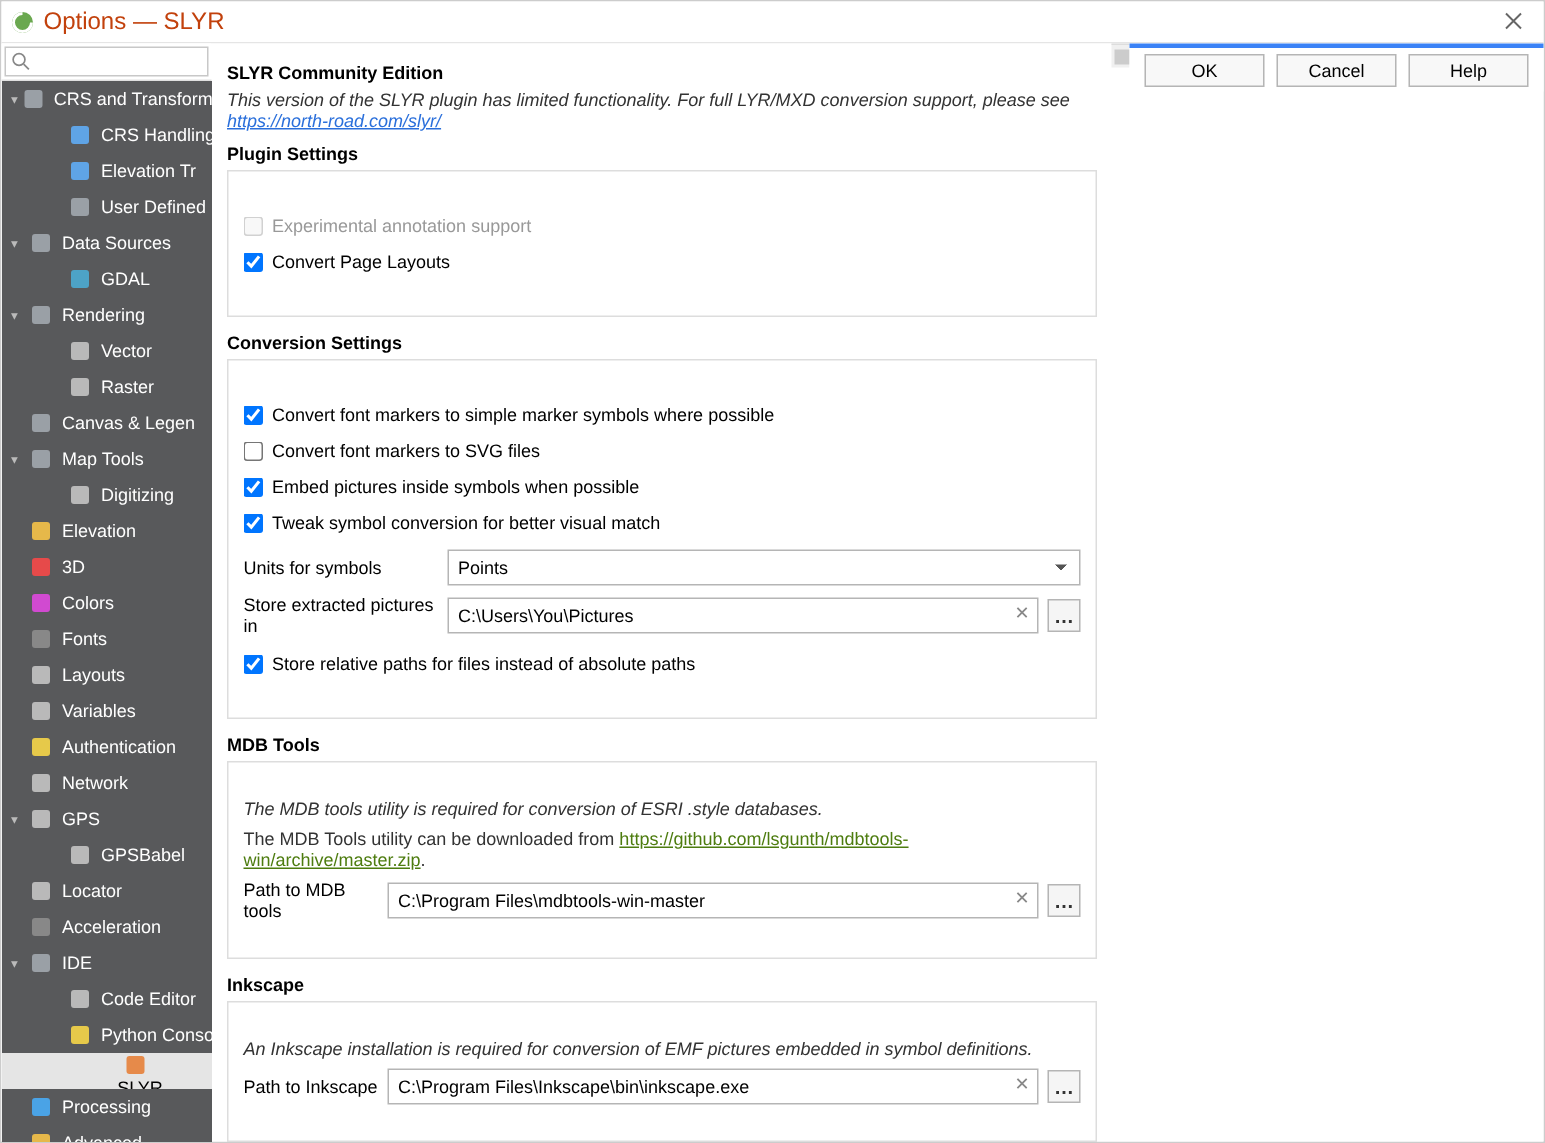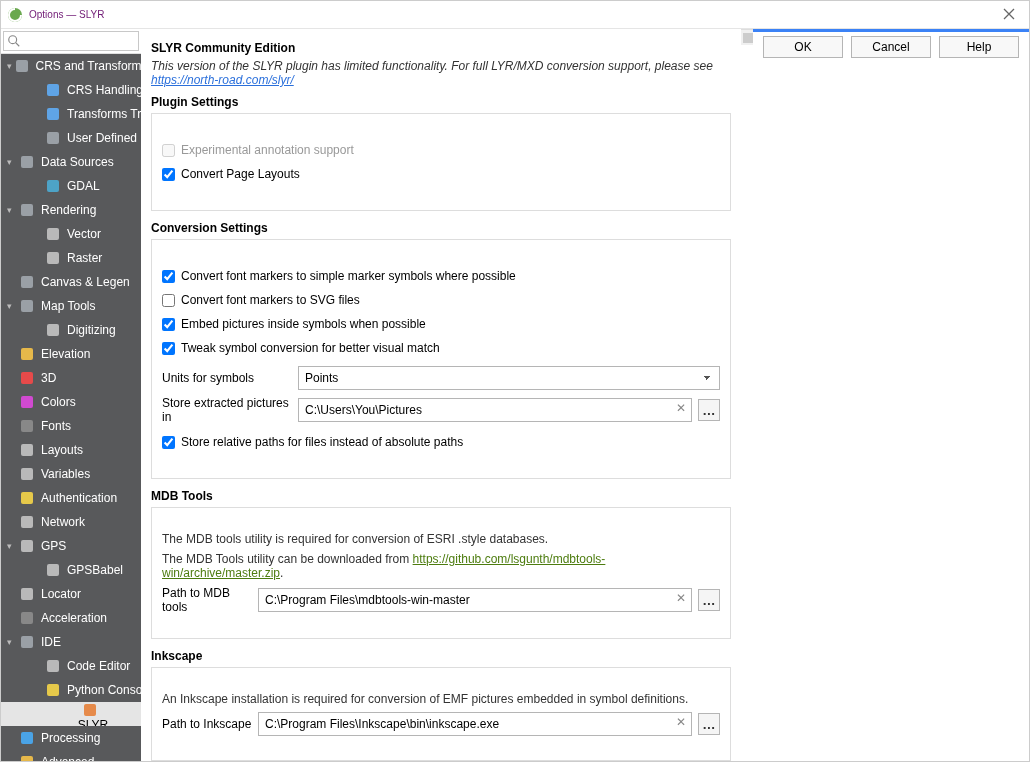--- a/index.html
+++ b/index.html
@@ -1,20 +1,20 @@
 <!DOCTYPE html>
 <html><head>
 <meta charset="utf-8">
 <style>
 * { box-sizing: border-box; margin: 0; padding: 0; }
 body { font-family: "Segoe UI", Tahoma, sans-serif; font-size: 12px; color: #000; background: #fff; overflow: hidden; }
 .window { width: 1030px; height: 762px; display: flex; flex-direction: column; border: 1px solid #ccc; }
 .titlebar { height: 28px; display: flex; align-items: center; padding: 0 6px; background: #fff; border-bottom: 1px solid #e5e5e5; }
 .titlebar .logo { width: 16px; height: 16px; margin-right: 6px; }
-.titlebar .title { flex: 1; color: #701a75; font-size: 10px; }
+.titlebar .title { flex: 1; color: #c2410c; font-size: 16px; }
 .titlebar .close { width: 28px; text-align: center; color: #666; font-size: 14px; cursor: pointer; }
 .body { flex: 1; display: flex; min-height: 0; }
 .sidebar { width: 140px; background: #fff; display: flex; flex-direction: column; }
 .search-wrap { padding: 2px; border-bottom: 1px solid #e0e0e0; background: #fff; position: relative; }
 .search-wrap .sicon { position: absolute; left: 6px; top: 5px; width: 14px; height: 14px; color: #888; }
 .search-input { width: 100%; height: 20px; padding-left: 22px; border: 1px solid #c8c8c8; background: #fff; font-size: 12px; }
 .tree { flex: 1; background: #58595b; color: #fff; overflow-y: auto; overflow-x: hidden; font-size: 12px; }
 .tree-item { display: flex; align-items: center; height: 24px; padding-left: 6px; white-space: nowrap; cursor: pointer; overflow: hidden; }
 .tree-item.subchild { padding-left: 44px; }
 .tree-item .caret { width: 10px; font-size: 9px; color: #bbb; margin-right: 2px; }
@@ -31,21 +31,21 @@
 .checkbox-row.disabled label { color: #999; }
 .form-row { display: flex; align-items: center; margin-top: 6px; gap: 6px; }
 .form-row .lbl { width: 130px; flex-shrink: 0; }
 .form-row .lbl.short { width: 90px; }
 .form-row select, .form-row input[type=text] { flex: 1; height: 24px; border: 1px solid #b5b5b5; padding: 0 6px; font-size: 12px; background: #fff; }
 .form-row select { appearance: none; padding-right: 20px; background-image: linear-gradient(45deg, transparent 50%, #555 50%), linear-gradient(135deg, #555 50%, transparent 50%); background-position: calc(100% - 12px) 9px, calc(100% - 8px) 9px; background-size: 4px 4px, 4px 4px; background-repeat: no-repeat; }
 .input-wrap { flex: 1; position: relative; display: flex; }
 .input-wrap input { flex: 1; height: 22px; border: 1px solid #b5b5b5; padding: 0 22px 0 6px; font-size: 12px; }
 .input-wrap .clear { position: absolute; right: 4px; top: 3px; width: 14px; height: 14px; color: #888; cursor: pointer; font-size: 12px; line-height: 14px; text-align: center; }
 .browse-btn { width: 22px; height: 22px; border: 1px solid #b5b5b5; background: #f5f5f5; cursor: pointer; font-weight: bold; color: #333; }
-.sec-note { color: #333; margin-bottom: 6px; }
+.sec-note { font-style: italic; color: #333; margin-bottom: 6px; }
 .sec-note a { color: #4d7c0f; text-decoration: underline; }
 .hscroll { height: 16px; background: #f0f0f0; border-top: 1px solid #ddd; display: flex; align-items: center; }
 .hscroll .thumb { width: 10px; height: 10px; background: #ccc; margin-left: 2px; }
 .footer { height: 32px; display: flex; align-items: center; justify-content: flex-end; gap: 8px; padding: 0 10px; background: #fff; border-top: 3px solid #3b82f6; }
 .footer button { width: 80px; height: 22px; border: 1px solid #b5b5b5; background: #f8f8f8; font-size: 12px; cursor: pointer; }
 </style>
 </head>
 <body>
 
 <div class="window">
@@ -85,21 +85,21 @@
           <div class="tree-item subchild">
             <svg class="ticon" viewBox="0 0 16 16">
               <rect x="2" y="2" width="12" height="12" rx="2" fill="#5fa4e6"></rect>
             </svg>
             <span>CRS Handling</span>
           </div>
           <div class="tree-item subchild">
             <svg class="ticon" viewBox="0 0 16 16">
               <rect x="2" y="2" width="12" height="12" rx="2" fill="#5fa4e6"></rect>
             </svg>
-            <span>Transforms Tr</span>
+            <span>Elevation Tr</span>
           </div>
           <div class="tree-item subchild">
             <svg class="ticon" viewBox="0 0 16 16">
               <rect x="2" y="2" width="12" height="12" rx="2" fill="#9aa0a6"></rect>
             </svg>
             <span>User Defined</span>
           </div>
           <div class="tree-item">
             <span class="caret">▾</span>
             <svg class="ticon" viewBox="0 0 16 16">

